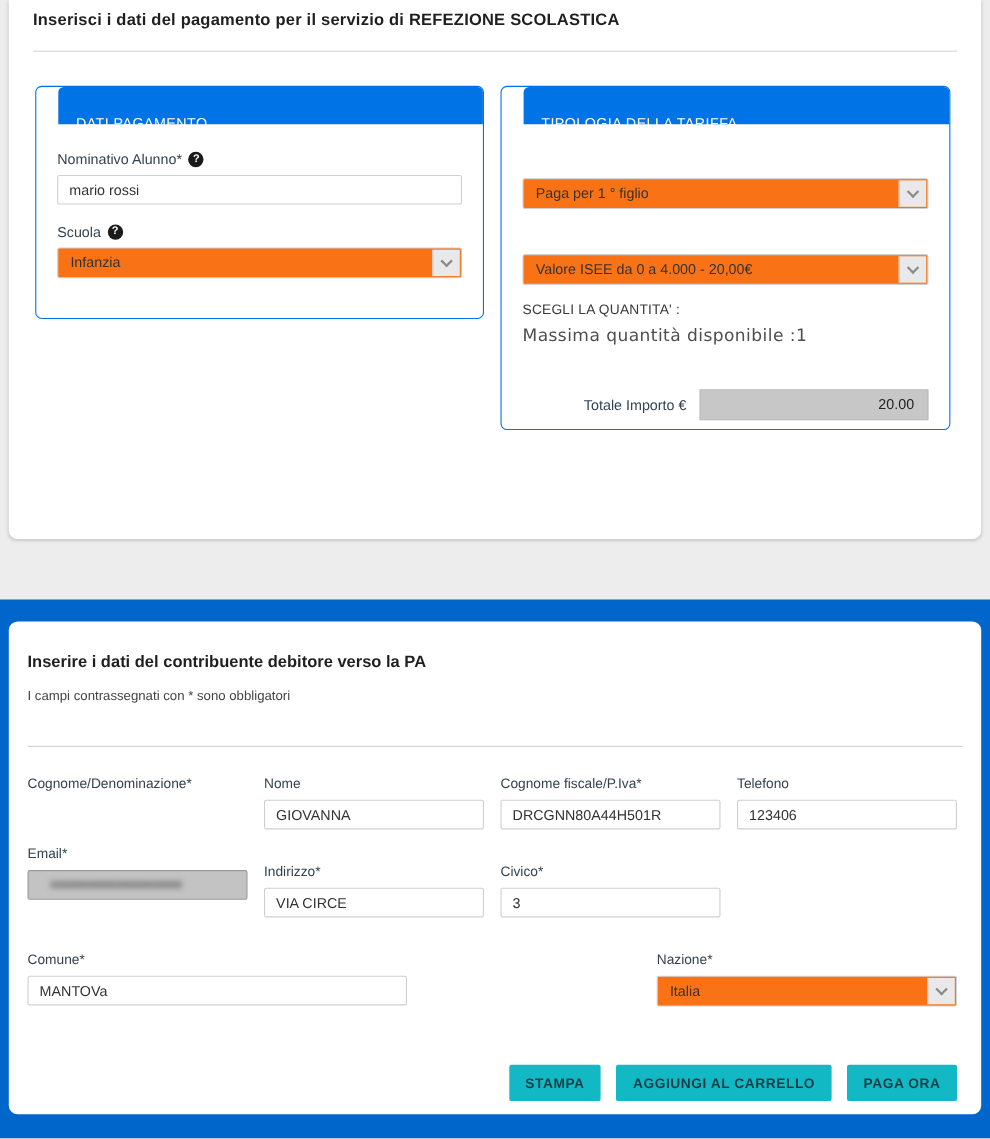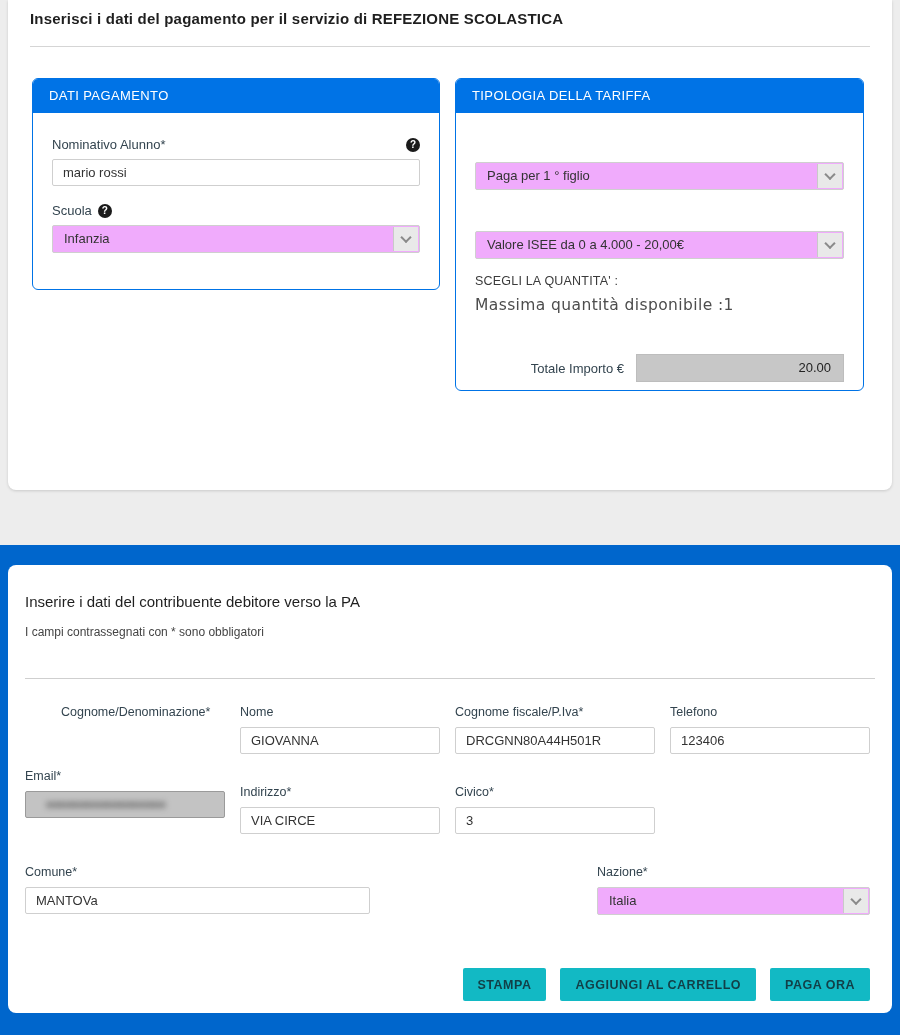--- a/index.html
+++ b/index.html
@@ -28,60 +28,61 @@
 
   
   .panel {
     position: absolute; border: 1px solid #0073e6; border-radius: 6px;
     background: #fff;
   }
   .panel-left  { left: 24px;  top: 78px; width: 408px; height: 212px; }
   .panel-right { left: 447px; top: 78px; width: 409px; height: 313px; }
   .panel-header {
     height: 34px; line-height: 34px; background: #0073e6; color: #ffffff;
-    font-size: 13px; letter-spacing: .4px; padding: 0 16px;
+    font-size: 13px; letter-spacing: .4px; padding: 16px 16px;
     border-radius: 5px 5px 0 0;
+    margin-left: 20px;
   }
   .panel-body { padding: 0 19px; position: relative; }
 
   .field-label {
     font-size: 13px; color: #33444f; display: flex; align-items: center; gap: 6px;
   }
   .help-icon {
     width: 14px; height: 14px; border-radius: 50%; background: #1a1a1a;
     color: #ffffff; font-size: 10px; font-weight: bold; line-height: 14px;
     text-align: center; display: inline-block; cursor: pointer;
   }
   .text-input {
     width: 100%; height: 27px; border: 1px solid #cfcfcf; border-radius: 2px;
     font-family: "Liberation Sans", sans-serif;
     font-size: 13px; color: #333; padding: 0 10px; background: #fff; outline: none;
   }
 
   
   .select {
     position: relative; height: 28px; border: 1px solid #cfcfcf; border-radius: 2px;
-    background: #f0abfc; cursor: pointer;
+    background: #f97316; cursor: pointer;
   }
   .select .sel-value {
     position: absolute; left: 11px; top: 0; right: 32px; line-height: 26px;
     font-size: 13px; color: #333; white-space: nowrap; overflow: hidden;
   }
   .select .chev-box {
     position: absolute; top: 1px; bottom: 1px; right: 1px; width: 25px;
     background: #e9e9e9; border-left: 1px solid #c9c9c9;
   }
   .chev {
     position: absolute; left: 50%; top: 50%; width: 8px; height: 8px;
     border-right: 2px solid #8a8a8a; border-bottom: 2px solid #8a8a8a;
     transform: translate(-50%,-70%) rotate(45deg);
   }
 
   
-  .pl-label1 { margin-top: 24px; justify-content: space-between; }
+  .pl-label1 { margin-top: 24px; }
   .pl-input1 { margin-top: 7px; }
   .pl-label2 { margin-top: 17px; }
   .pl-select { margin-top: 7px; }
 
   
   .pr-select1 { margin-top: 49px; }
   .pr-select2 { margin-top: 41px; }
   .quantity-label { margin-top: 15px; font-size: 12.5px; color: #3a3a3a; letter-spacing: .2px; }
   .max-qty {
     margin-top: 8px; font-family: "DejaVu Sans", sans-serif;
@@ -98,37 +99,37 @@
   .blue-band {
     position: absolute; left: 0; top: 545px; width: 900px; height: 490px;
     background: #0066cc;
   }
   .bottom-card {
     position: absolute; left: 8px; top: 565px; width: 884px; height: 448px;
     background: #ffffff; border-radius: 8px;
   }
   .debtor-title {
     position: absolute; left: 17px; top: 28px;
-    font-size: 15px; font-weight: normal; color: #1f1f1f;
+    font-size: 15px; font-weight: bold; color: #1f1f1f;
   }
   .debtor-subtitle {
     position: absolute; left: 17px; top: 60px;
     font-size: 12px; color: #444;
   }
   .debtor-divider {
     position: absolute; left: 17px; right: 17px; top: 113px;
     border-top: 1px solid #cfcfcf;
   }
 
   .fg { position: absolute; }
   .fg .field-label { font-size: 12.5px; color: #33444f; margin-bottom: 8px; }
   .fg .text-input, .fg .select { width: 100%; }
 
   
-  #fg-cognome   { left: 17px;  top: 140px; width: 200px; margin-left: 36px; }
+  #fg-cognome   { left: 17px;  top: 140px; width: 200px; }
   #fg-nome      { left: 232px; top: 140px; width: 200px; }
   #fg-codice    { left: 447px; top: 140px; width: 200px; }
   #fg-telefono  { left: 662px; top: 140px; width: 200px; }
   #fg-email     { left: 17px;  top: 204px; width: 200px; }
   #fg-indirizzo { left: 232px; top: 220px; width: 200px; }
   #fg-civico    { left: 447px; top: 220px; width: 200px; }
   #fg-cap       { left: 662px; top: 220px; width: 200px; }
   #fg-comune    { left: 17px;  top: 300px; width: 345px; }
   #fg-provincia { left: 374px; top: 300px; width: 201px; }
   #fg-nazione   { left: 589px; top: 300px; width: 273px; }

